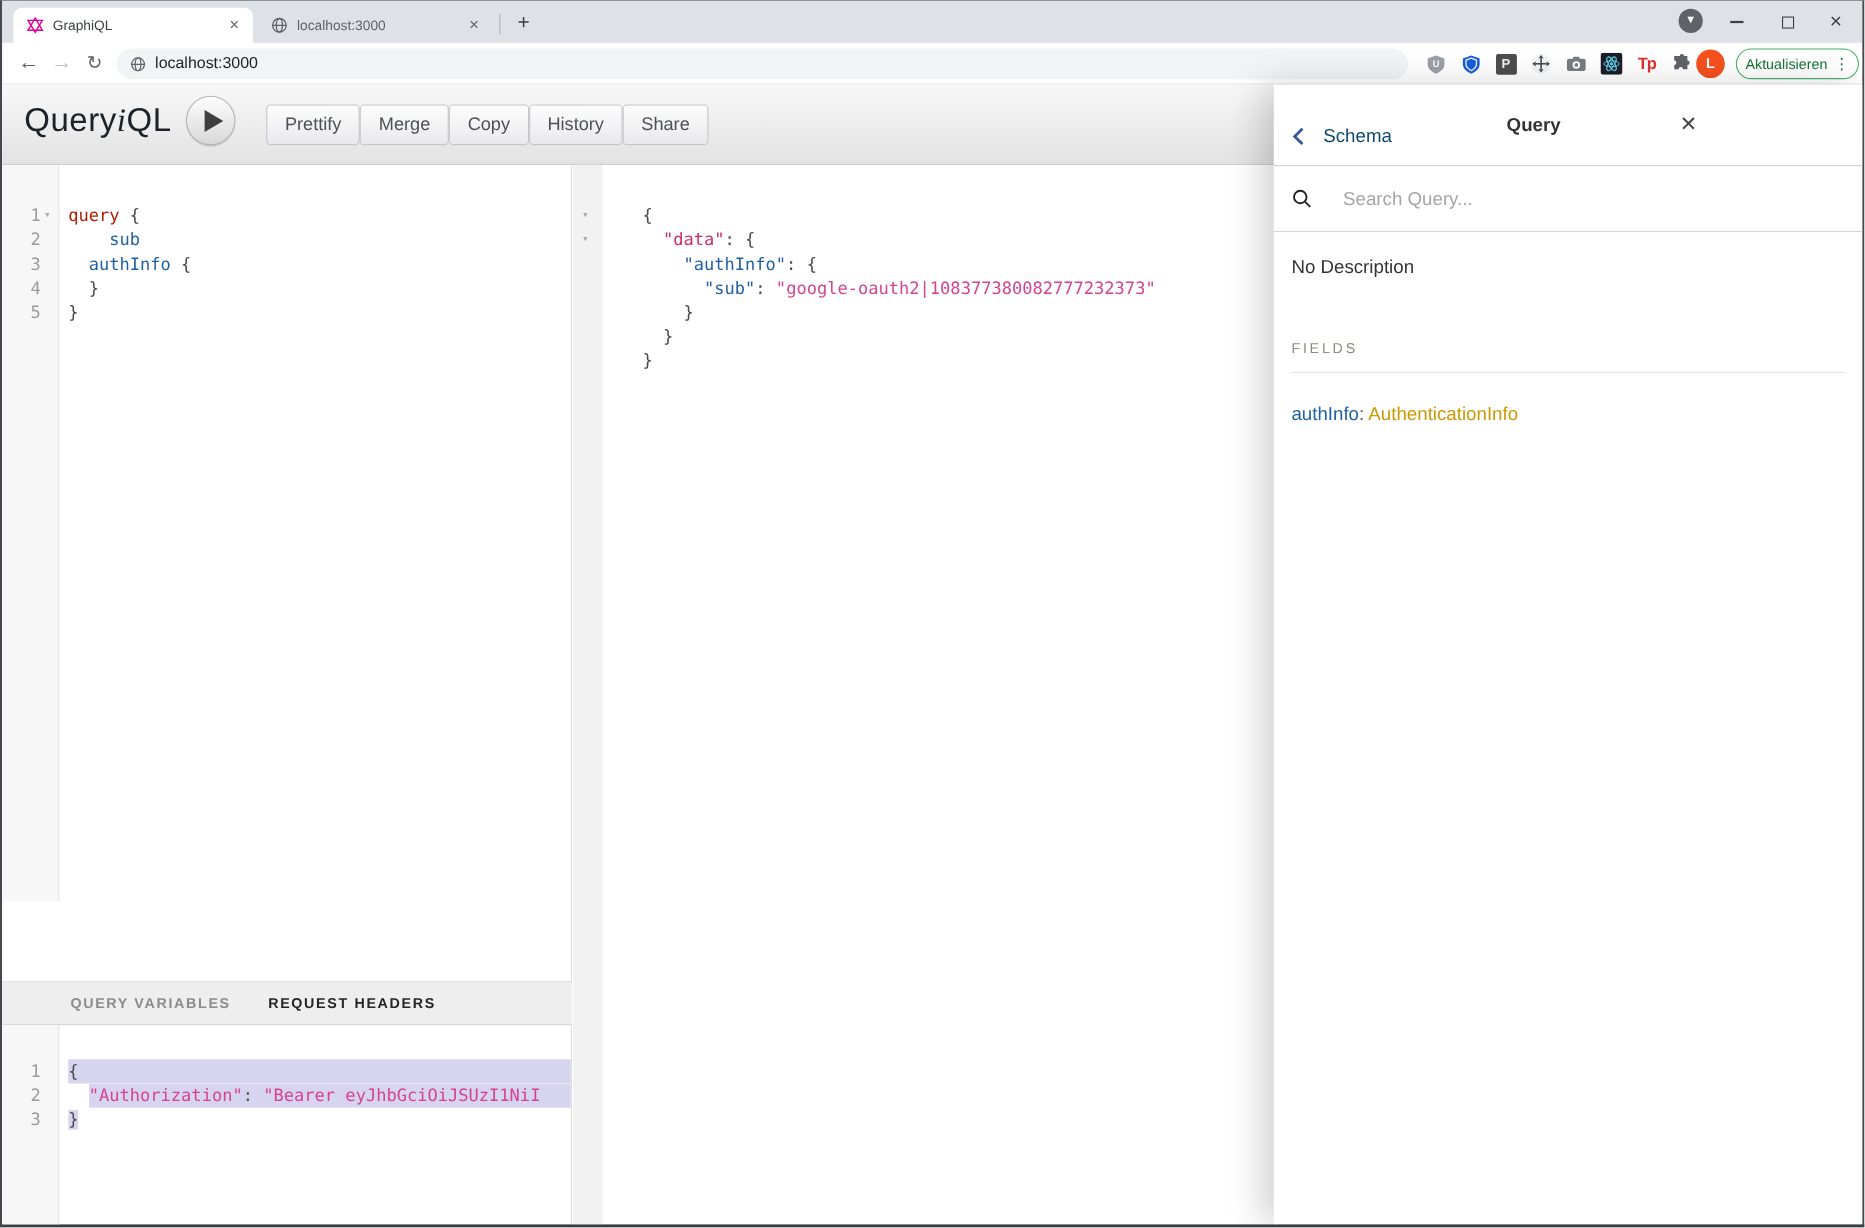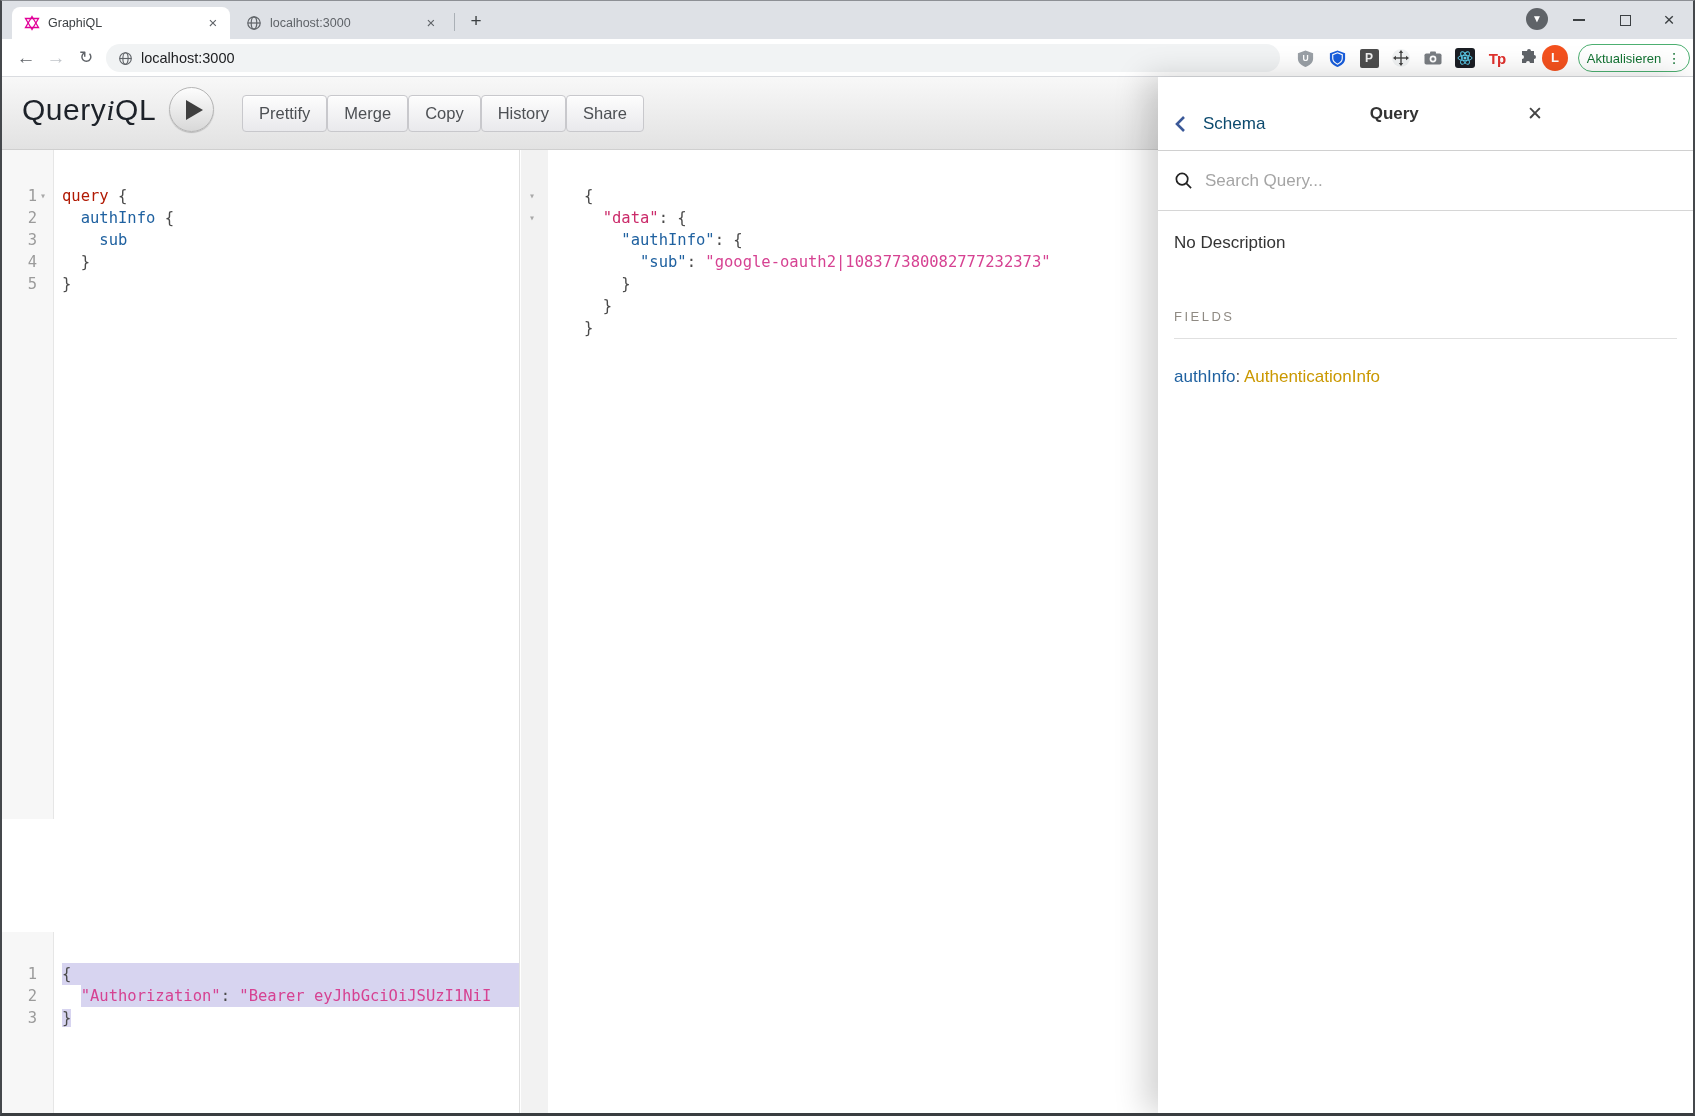--- a/index.html
+++ b/index.html
@@ -74,21 +74,21 @@
   .r-gutter { position:absolute; left:1px; top:0; bottom:0; width:27px; background:#f2f2f2; }
   .r-fold { position:absolute; left:8px; font-size:10px; color:#a9a9a9; line-height:22px; }
   .r-code { position:absolute; left:0; top:0; right:0; padding:35px 0 0 64px; }
 
   
   .doc-panel { position:absolute; right:0; top:0; bottom:0; width:535px; background:#fff; box-shadow:-12px 0 30px rgba(0,0,0,0.18); z-index:10; }
   .doc-header { height:74px; border-bottom:1px solid #d0d0d0; display:flex; align-items:center; padding:0 146px 0 16px; }
   .doc-back { display:flex; align-items:center; gap:17px; color:#0c4a6e; font-size:17px;margin-top:20px; }
   .doc-title { flex:1; text-align:center; font-size:17px; font-weight:bold; color:#333; }
   .doc-close { font-size:19px; color:#444; padding:2px 4px; }
-  .doc-search { height:60px; border-bottom:1px solid #d6d6d6; display:flex; align-items:center; padding-left:16px; gap:12px; }
+  .doc-search { height:60px; border-bottom:1px solid #d6d6d6; display:flex; align-items:center; padding-left:16px; gap:28px; }
   .doc-search input { border:none; outline:none; font-size:17px; color:#333; width:330px; font-family:"Liberation Sans",sans-serif; }
   .doc-search input::placeholder { color:#a5a5a5; }
   .doc-content { padding:22px 16px 0 16px; font-size:17px; }
   .no-desc { color:#333; }
   .fields-hdr { margin-top:56px; padding-bottom:14px; border-bottom:1px solid #e0e0e0; font-size:13px; font-weight:normal; letter-spacing:2.5px; color:#8f8a83; }
   .field-row { margin-top:28px; }
   .field-name { color:#1F61A0; } .field-sep { color:#555; } .field-type { color:#CA9800; }
   .field-desc { margin-top:14px; padding-left:7px; color:#70757a; }
 
   svg { display:block; }
@@ -236,26 +236,30 @@
           <div class="lnum">1</div>
           <div class="lnum">2</div>
           <div class="lnum">3</div>
           <div class="lnum">4</div>
           <div class="lnum">5</div>
         </div>
         <div class="fold">▾</div>
       </div>
       <div class="q-code">
         <div class="code-line"><span class="kw">query</span><span class="pun"> {</span></div>
+        <div class="code-line ind4"><span class="fld">sub</span></div>
         <div class="code-line ind2"><span class="fld">authInfo</span><span class="pun"> {</span></div>
-        <div class="code-line ind4"><span class="fld">sub</span></div>
         <div class="code-line ind2"><span class="pun">}</span></div>
         <div class="code-line"><span class="pun">}</span></div>
       </div>
 
+      <div class="var-bar" style="font-family:'Liberation Sans',sans-serif;">
+        <span class="var-tab">QUERY VARIABLES</span>
+        <span class="var-tab active">REQUEST HEADERS</span>
+      </div>
 
       <div class="h-gutter">
         <div class="h-nums">
           <div class="lnum">1</div>
           <div class="lnum">2</div>
           <div class="lnum">3</div>
         </div>
       </div>
       <div class="h-code">
         <div class="code-line sel"><span class="pun">{</span></div>

